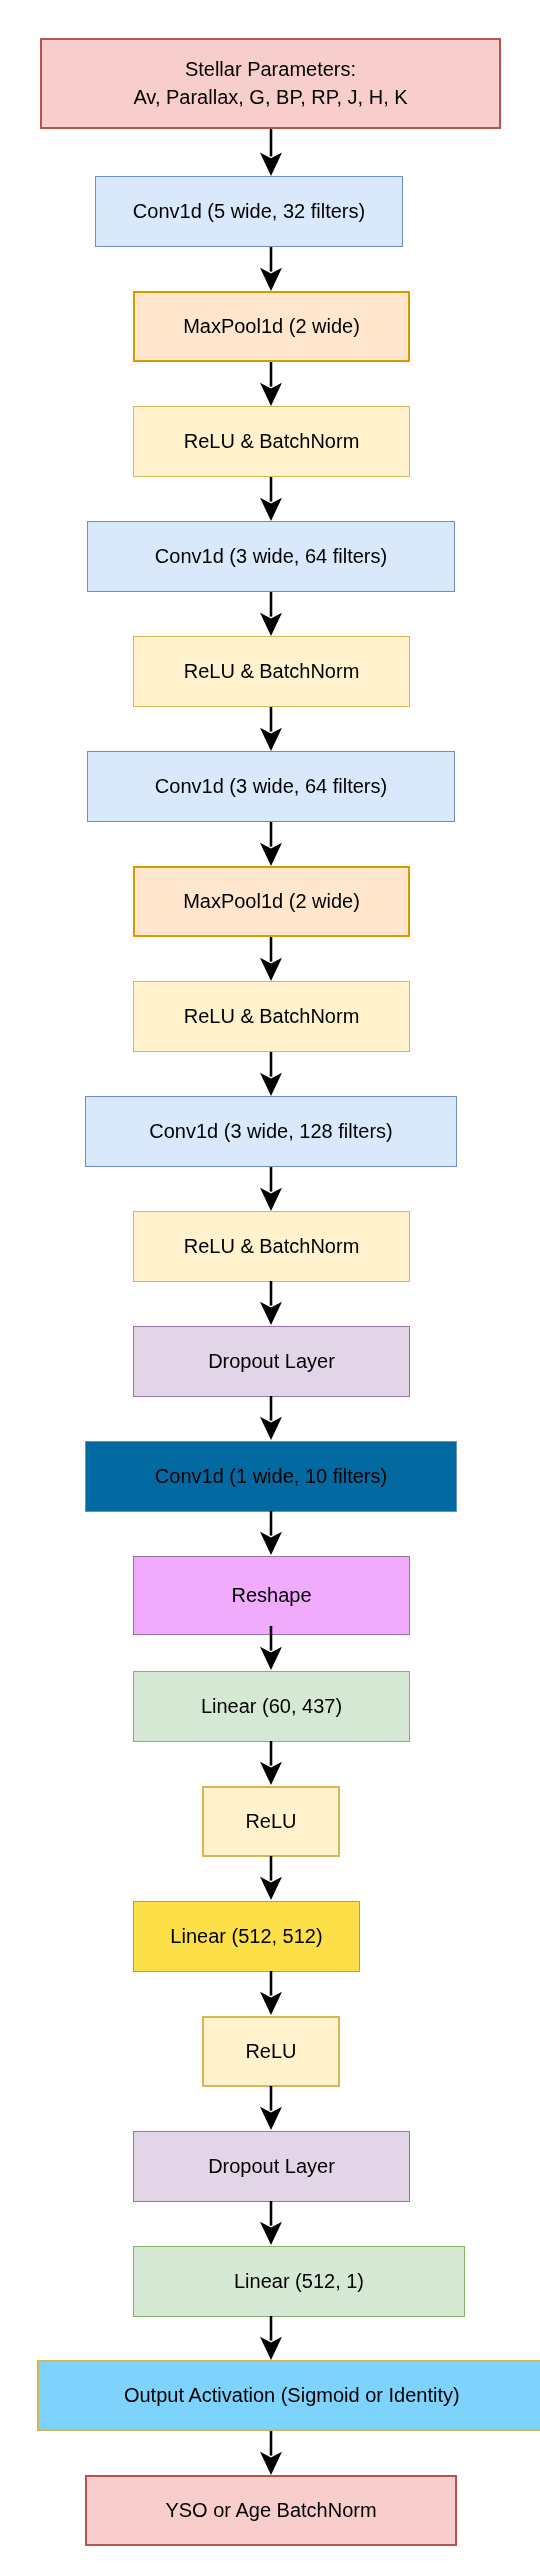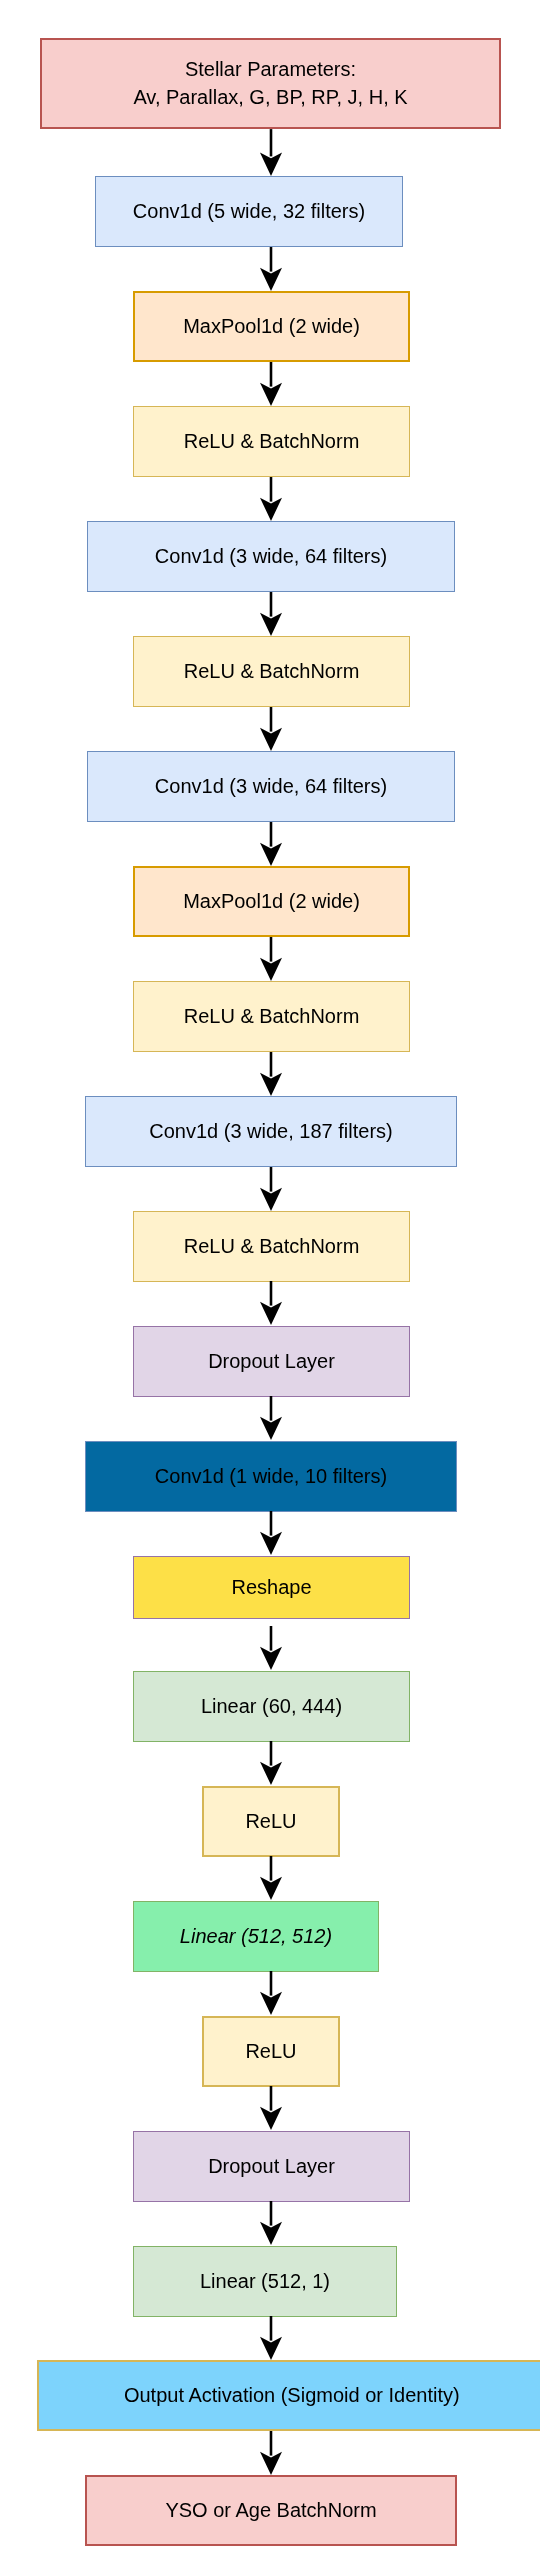--- a/index.html
+++ b/index.html
@@ -93,21 +93,21 @@
       <polygon points="20,68 3,32 20,41 37,32" fill="#000000"></polygon>
     </svg>
     <div class="node" style="left: 133px; top: 981px; width: 277px; height: 71px; background: rgb(255, 242, 204); border: 1.3px solid rgb(214, 182, 86);">
       <span class="node-label">ReLU &amp; BatchNorm</span>
     </div>
     <svg class="arrow" width="26" height="44" style="left: 258px; top: 1052px;" viewBox="0 0 40 68">
       <line x1="20" y1="0" x2="20" y2="38" stroke="#000000" stroke-width="4"></line>
       <polygon points="20,68 3,32 20,41 37,32" fill="#000000"></polygon>
     </svg>
     <div class="node" style="left: 85px; top: 1096px; width: 372px; height: 71px; background: rgb(218, 232, 252); border: 1.3px solid rgb(108, 142, 191);">
-      <span class="node-label">Conv1d (3 wide, 187 filters)</span>
+      <span class="node-label">Conv1d (3 wide, 128 filters)</span>
     </div>
     <svg class="arrow" width="26" height="44" style="left: 258px; top: 1167px;" viewBox="0 0 40 68">
       <line x1="20" y1="0" x2="20" y2="38" stroke="#000000" stroke-width="4"></line>
       <polygon points="20,68 3,32 20,41 37,32" fill="#000000"></polygon>
     </svg>
     <div class="node" style="left: 133px; top: 1211px; width: 277px; height: 71px; background: rgb(255, 242, 204); border: 1.3px solid rgb(214, 182, 86);">
       <span class="node-label">ReLU &amp; BatchNorm</span>
     </div>
     <svg class="arrow" width="26" height="44" style="left: 258px; top: 1281px;" viewBox="0 0 40 68">
       <line x1="20" y1="0" x2="20" y2="38" stroke="#000000" stroke-width="4"></line>
@@ -120,63 +120,63 @@
       <line x1="20" y1="0" x2="20" y2="38" stroke="#000000" stroke-width="4"></line>
       <polygon points="20,68 3,32 20,41 37,32" fill="#000000"></polygon>
     </svg>
     <div class="node" style="left: 85px; top: 1441px; width: 372px; height: 71px; background: #0369a1; border: 1.3px solid rgb(108, 142, 191);">
       <span class="node-label">Conv1d (1 wide, 10 filters)</span>
     </div>
     <svg class="arrow" width="26" height="44" style="left: 258px; top: 1511px;" viewBox="0 0 40 68">
       <line x1="20" y1="0" x2="20" y2="38" stroke="#000000" stroke-width="4"></line>
       <polygon points="20,68 3,32 20,41 37,32" fill="#000000"></polygon>
     </svg>
-    <div class="node" style="left: 133px; top: 1556px; width: 277px; height: 63px; background: #fde047; border: 1.3px solid rgb(150, 115, 166);">
+    <div class="node" style="left: 133px; top: 1556px; width: 277px; height: 79px; background: #f0abfc; border: 1.3px solid rgb(150, 115, 166);">
       <span class="node-label">Reshape</span>
     </div>
     <svg class="arrow" width="26" height="44" style="left: 258px; top: 1626px;" viewBox="0 0 40 68">
       <line x1="20" y1="0" x2="20" y2="38" stroke="#000000" stroke-width="4"></line>
       <polygon points="20,68 3,32 20,41 37,32" fill="#000000"></polygon>
     </svg>
     <div class="node" style="left: 133px; top: 1671px; width: 277px; height: 71px; background: rgb(213, 232, 212); border: 1.3px solid rgb(130, 179, 102);">
-      <span class="node-label">Linear (60, 444)</span>
+      <span class="node-label">Linear (60, 437)</span>
     </div>
     <svg class="arrow" width="26" height="44" style="left: 258px; top: 1741px;" viewBox="0 0 40 68">
       <line x1="20" y1="0" x2="20" y2="38" stroke="#000000" stroke-width="4"></line>
       <polygon points="20,68 3,32 20,41 37,32" fill="#000000"></polygon>
     </svg>
     <div class="node" style="left: 202px; top: 1786px; width: 138px; height: 71px; background: rgb(255, 242, 204); border: 2px solid rgb(214, 182, 86);">
       <span class="node-label">ReLU</span>
     </div>
     <svg class="arrow" width="26" height="44" style="left: 258px; top: 1856px;" viewBox="0 0 40 68">
       <line x1="20" y1="0" x2="20" y2="38" stroke="#000000" stroke-width="4"></line>
       <polygon points="20,68 3,32 20,41 37,32" fill="#000000"></polygon>
     </svg>
-    <div class="node" style="left: 133px; top: 1901px; width: 246px; height: 71px; background: #86efac; border: 1.3px solid rgb(130, 179, 102); font-style: italic;">
+    <div class="node" style="left: 133px; top: 1901px; width: 227px; height: 71px; background: #fde047; border: 1.3px solid rgb(130, 179, 102);">
       <span class="node-label">Linear (512, 512)</span>
     </div>
     <svg class="arrow" width="26" height="44" style="left: 258px; top: 1971px;" viewBox="0 0 40 68">
       <line x1="20" y1="0" x2="20" y2="38" stroke="#000000" stroke-width="4"></line>
       <polygon points="20,68 3,32 20,41 37,32" fill="#000000"></polygon>
     </svg>
     <div class="node" style="left: 202px; top: 2016px; width: 138px; height: 71px; background: rgb(255, 242, 204); border: 2px solid rgb(214, 182, 86);">
       <span class="node-label">ReLU</span>
     </div>
     <svg class="arrow" width="26" height="44" style="left: 258px; top: 2086px;" viewBox="0 0 40 68">
       <line x1="20" y1="0" x2="20" y2="38" stroke="#000000" stroke-width="4"></line>
       <polygon points="20,68 3,32 20,41 37,32" fill="#000000"></polygon>
     </svg>
     <div class="node" style="left: 133px; top: 2131px; width: 277px; height: 71px; background: rgb(225, 213, 231); border: 1.3px solid rgb(150, 115, 166);">
       <span class="node-label">Dropout Layer</span>
     </div>
     <svg class="arrow" width="26" height="44" style="left: 258px; top: 2201px;" viewBox="0 0 40 68">
       <line x1="20" y1="0" x2="20" y2="38" stroke="#000000" stroke-width="4"></line>
       <polygon points="20,68 3,32 20,41 37,32" fill="#000000"></polygon>
     </svg>
-    <div class="node" style="left: 133px; top: 2246px; width: 264px; height: 71px; background: rgb(213, 232, 212); border: 1.3px solid rgb(130, 179, 102);">
+    <div class="node" style="left: 133px; top: 2246px; width: 332px; height: 71px; background: rgb(213, 232, 212); border: 1.3px solid rgb(130, 179, 102);">
       <span class="node-label">Linear (512, 1)</span>
     </div>
     <svg class="arrow" width="26" height="44" style="left: 258px; top: 2316px;" viewBox="0 0 40 68">
       <line x1="20" y1="0" x2="20" y2="38" stroke="#000000" stroke-width="4"></line>
       <polygon points="20,68 3,32 20,41 37,32" fill="#000000"></polygon>
     </svg>
     <div class="node" style="left: 16.3px; top: 2360px; width: 509px; height: 71px; background: #7dd3fc; border: 2px solid rgb(214, 182, 86); margin-left: 21px;">
       <span class="node-label">Output Activation (Sigmoid or Identity)</span>
     </div>
     <svg class="arrow" width="26" height="44" style="left: 258px; top: 2431px;" viewBox="0 0 40 68">

